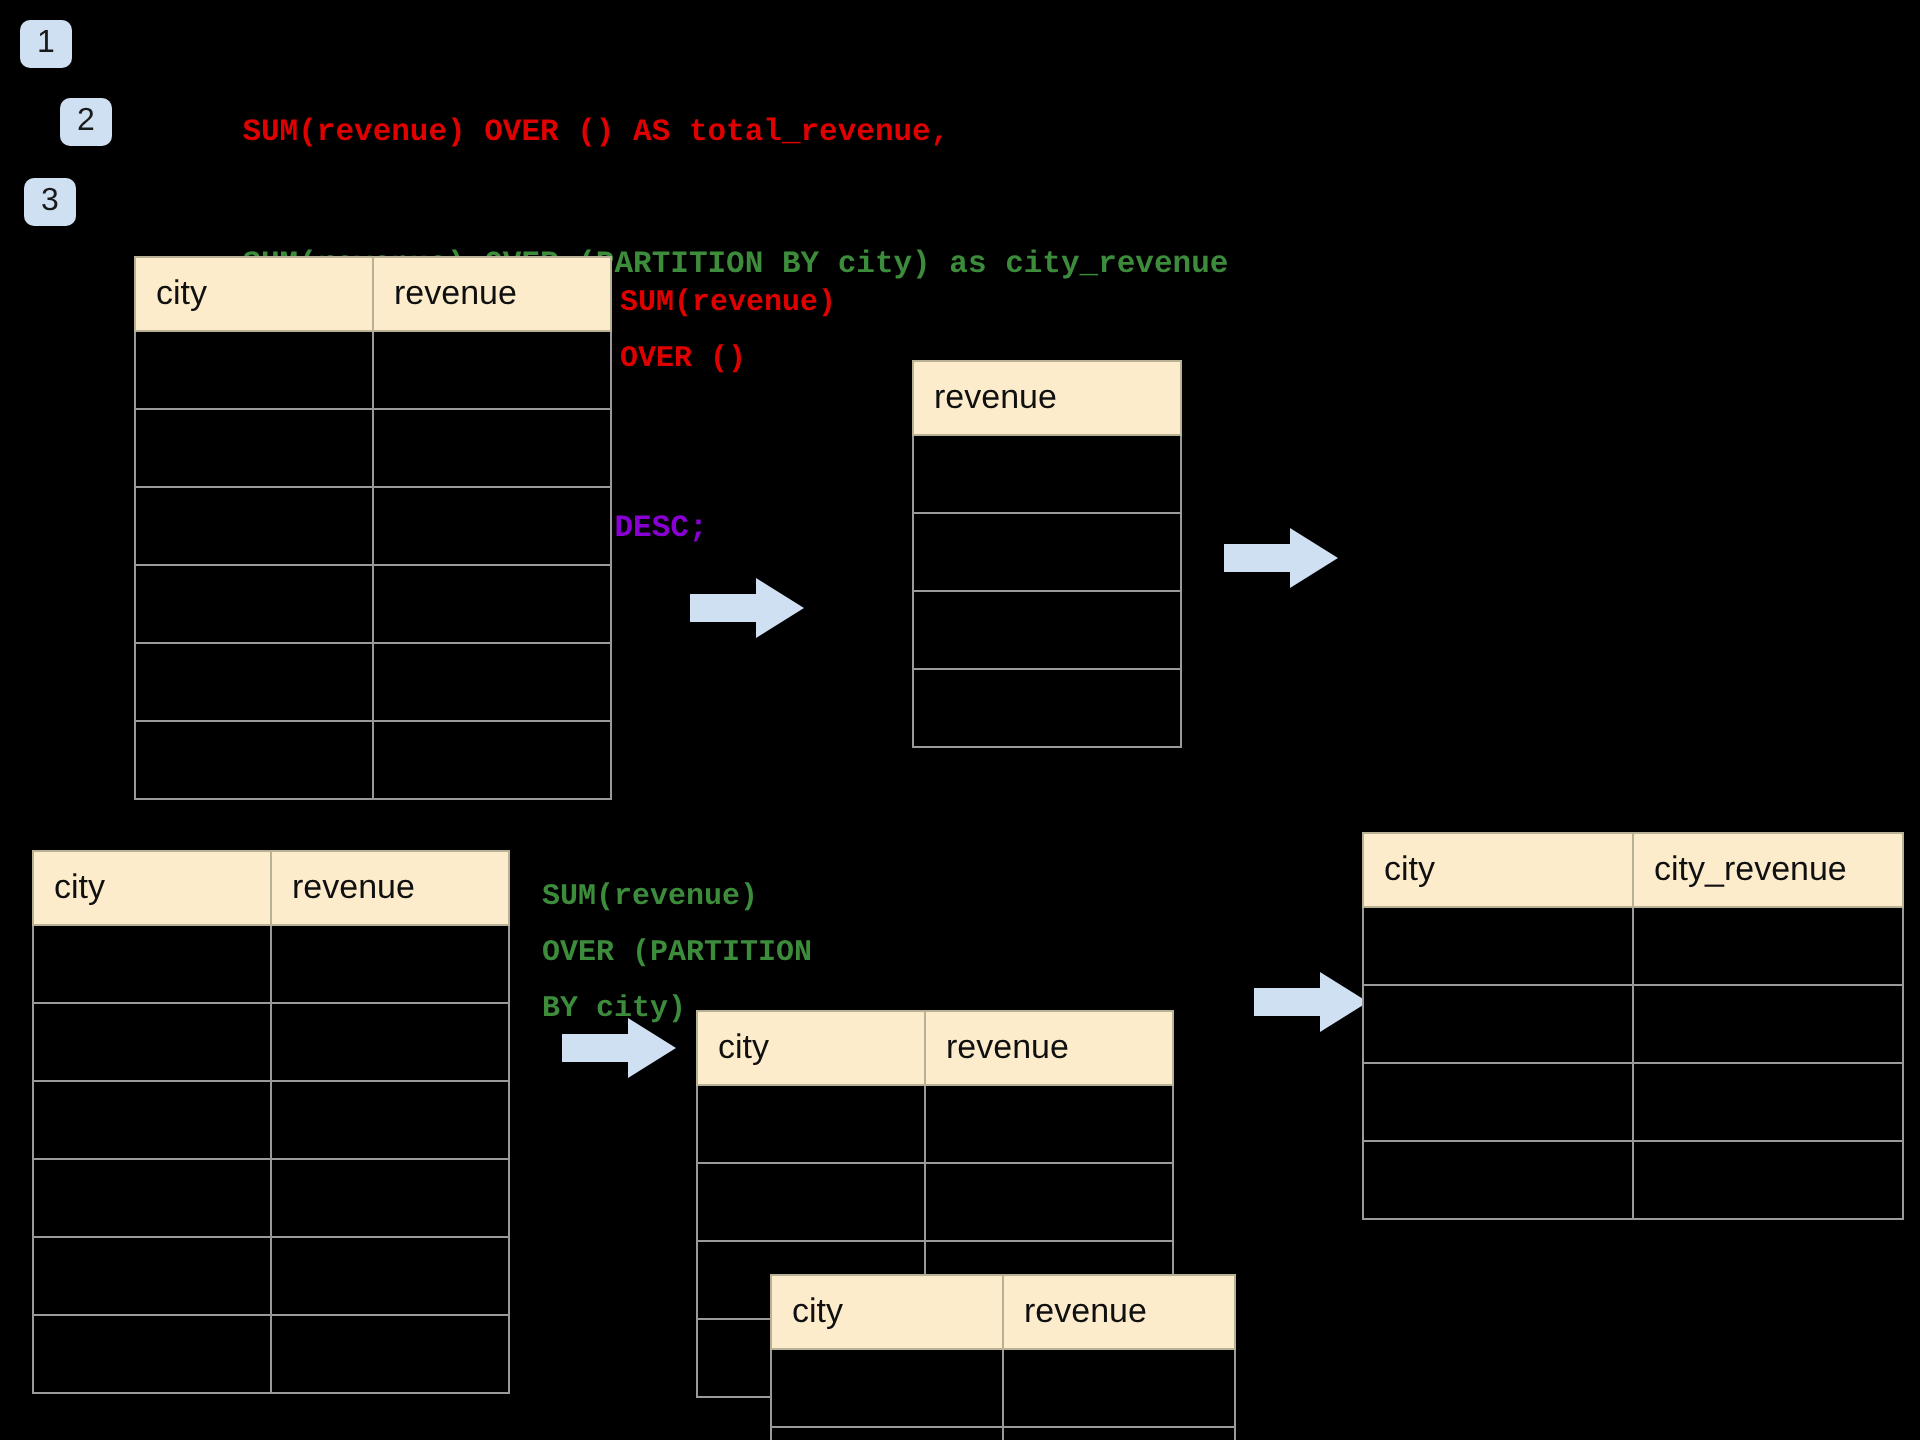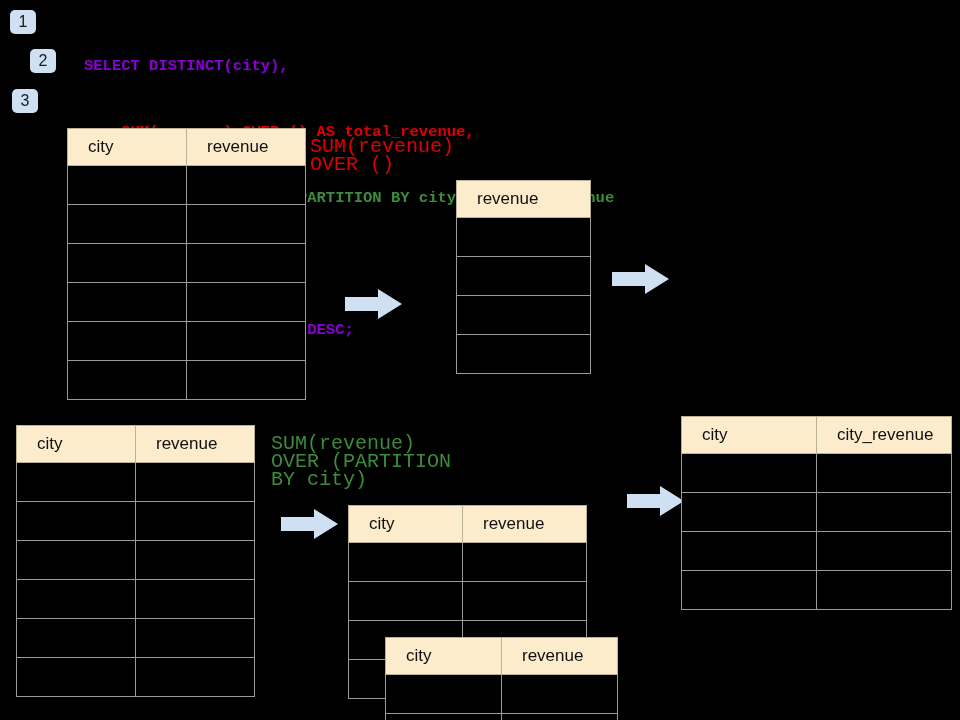--- a/index.html
+++ b/index.html
@@ -58,23 +58,23 @@
     font-weight: bold;
     color: #8a00d4;
     white-space: pre;
     width: 160px;
   }
 
   
   .annot {
     position: absolute;
     font-family: "Liberation Mono", monospace;
-    font-size: 20px;
-    line-height: 18px;
-    font-weight: normal;
+    font-size: 15px;
+    line-height: 28px;
+    font-weight: bold;
     white-space: pre;
   }
   .annot-red   { color: #e00000; }
   .annot-green { color: #3c8c3c; }
 
   
   .tbl {
     position: absolute;
     border-collapse: collapse;
     table-layout: fixed;
@@ -85,21 +85,21 @@
     padding: 0;
     height: 38px;
     vertical-align: middle;
     background: #000000;
   }
   .tbl td.hdr {
     background: #fceccb;
     color: #101010;
     font-family: "Liberation Sans", sans-serif;
     font-size: 17px;
-    padding: 0 20px;
+    padding: 0 10px;
     height: 36px;
     border: 1px solid #b9b196;
   }
 
   
   .arrow {
     position: absolute;
     width: 58px;
     height: 34px;
   }
@@ -107,21 +107,20 @@
 </head>
 <body>
 
 <div id="canvas">
 
   <div class="step-badge" style="left:10px;  top:10px;">1</div>
   <div class="step-badge" style="left:30px;  top:49px;">2</div>
   <div class="step-badge" style="left:12px;  top:89px;">3</div>
 
   <div class="sql-block">
-    <div class="sql-line c-purple">SELECT DISTINCT(city),</div>
     <div class="sql-line c-red">    SUM(revenue) OVER () AS total_revenue,</div>
     <div class="sql-line c-green">    SUM(revenue) OVER (PARTITION BY city) as city_revenue</div>
     <div class="sql-line c-purple">  FROM rides</div>
     <div class="sql-line c-purple">  ORDER by city_revenue DESC;</div>
   </div>
 
 
   <div class="annot annot-red" style="left:310px; top:138px;">SUM(revenue)
 OVER ()</div>
 

